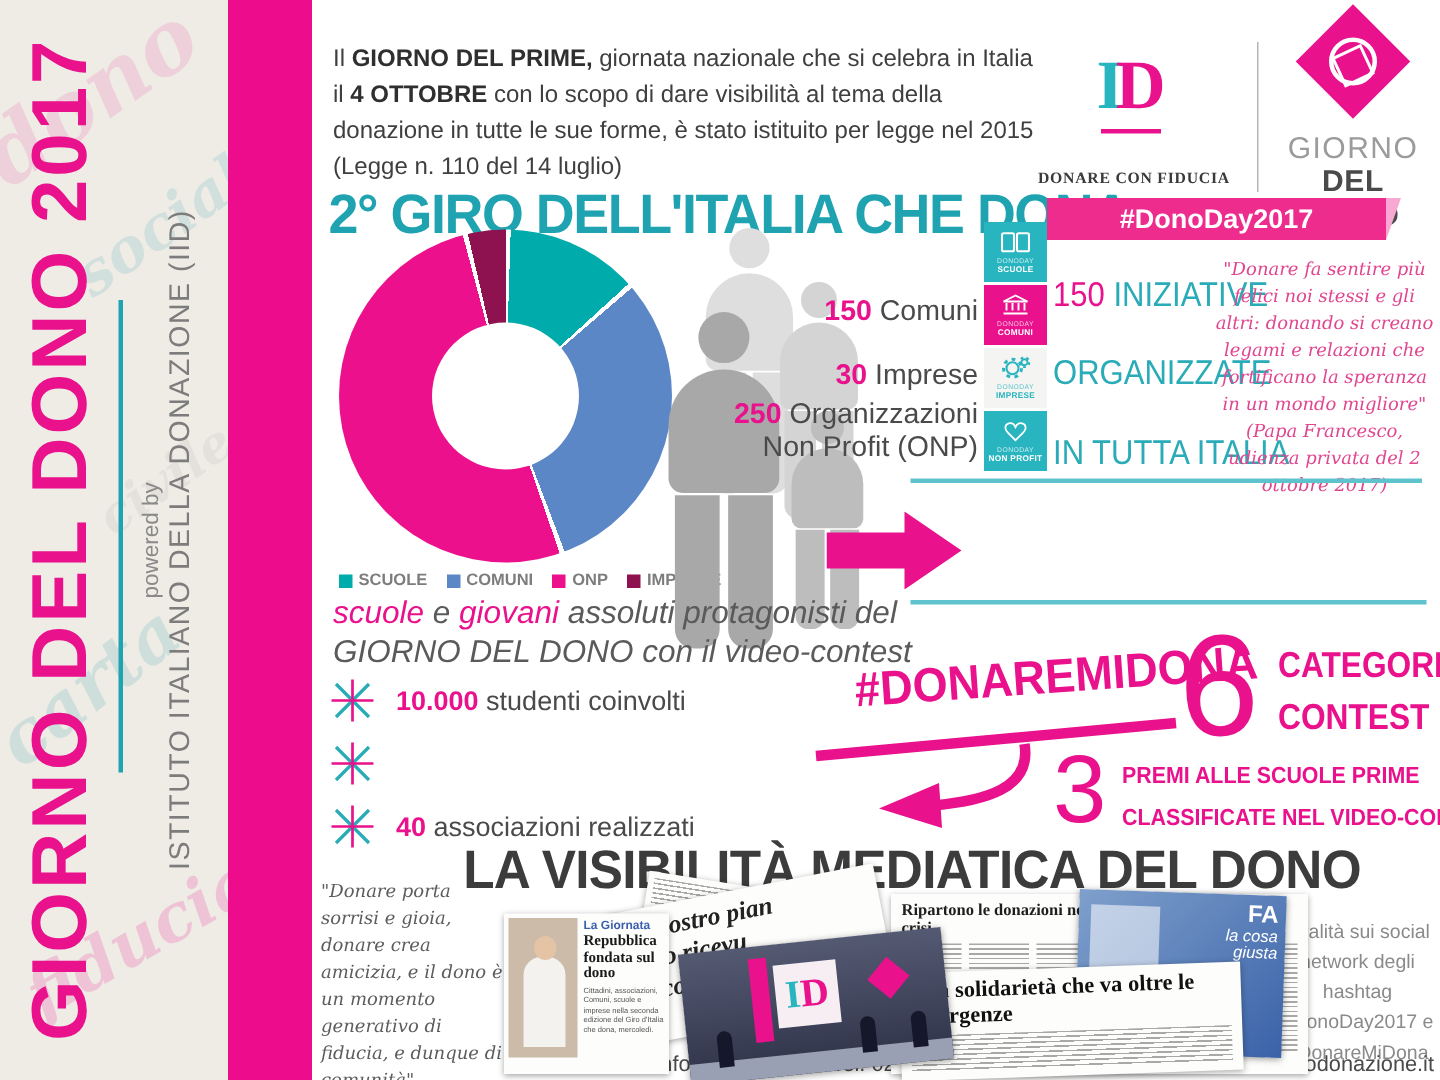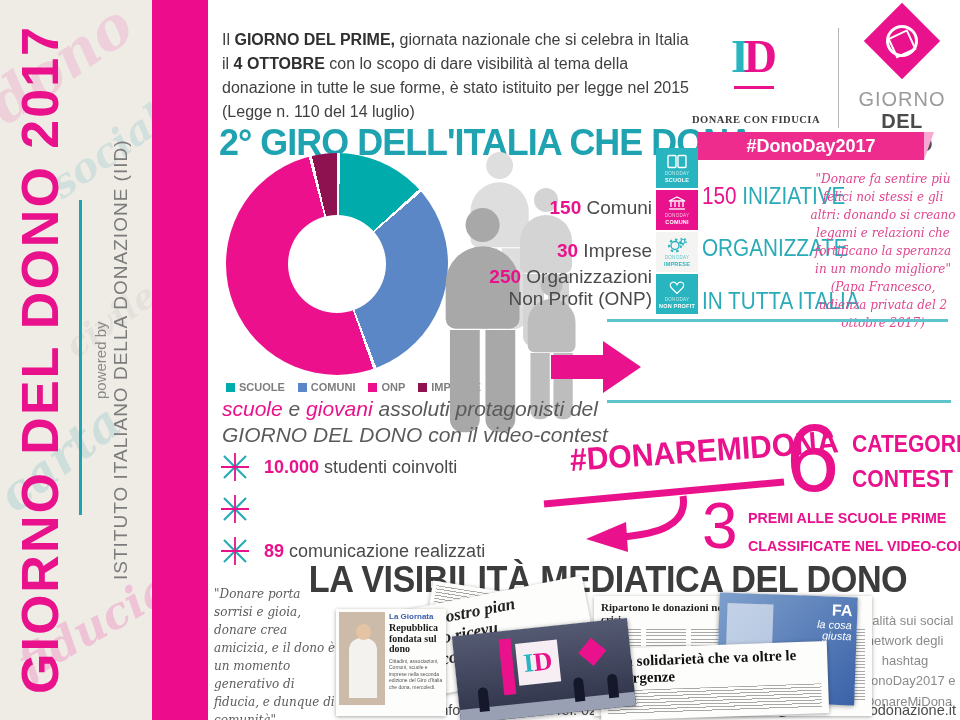--- a/index.html
+++ b/index.html
@@ -326,21 +326,21 @@
         </g>
       </svg>
   </div>
   <div class="bullet bu3">
     <svg width="30" height="30" viewBox="0 0 30 30">
         <g stroke-width="2.2" fill="none">
           <path d="M4,4 L26,26 M26,4 L4,26" stroke="#2aabb8"></path>
           <path d="M15,1 L15,29 M1,15 L29,15" stroke="#e9118c" stroke-width="1.8"></path>
         </g>
       </svg>
-    <span class="txt"><b>89</b><span> comunicazione realizzati</span></span>
+    <span class="txt"><b>40</b><span> associazioni realizzati</span></span>
   </div>
 
   <div class="hashtag">#DONAREMIDONA</div>
   <svg class="ha-svg" width="252" height="88" viewBox="0 0 252 88">
     <line x1="6" y1="36" x2="246" y2="14" stroke="#e9118c" stroke-width="7"></line>
     <path d="M145,28 C150,58 118,66 84,69" stroke="#e9118c" stroke-width="7" fill="none"></path>
     <polygon points="88,54 90,84 48,71" fill="#e9118c"></polygon>
   </svg>
 
   <div class="six">6</div>

